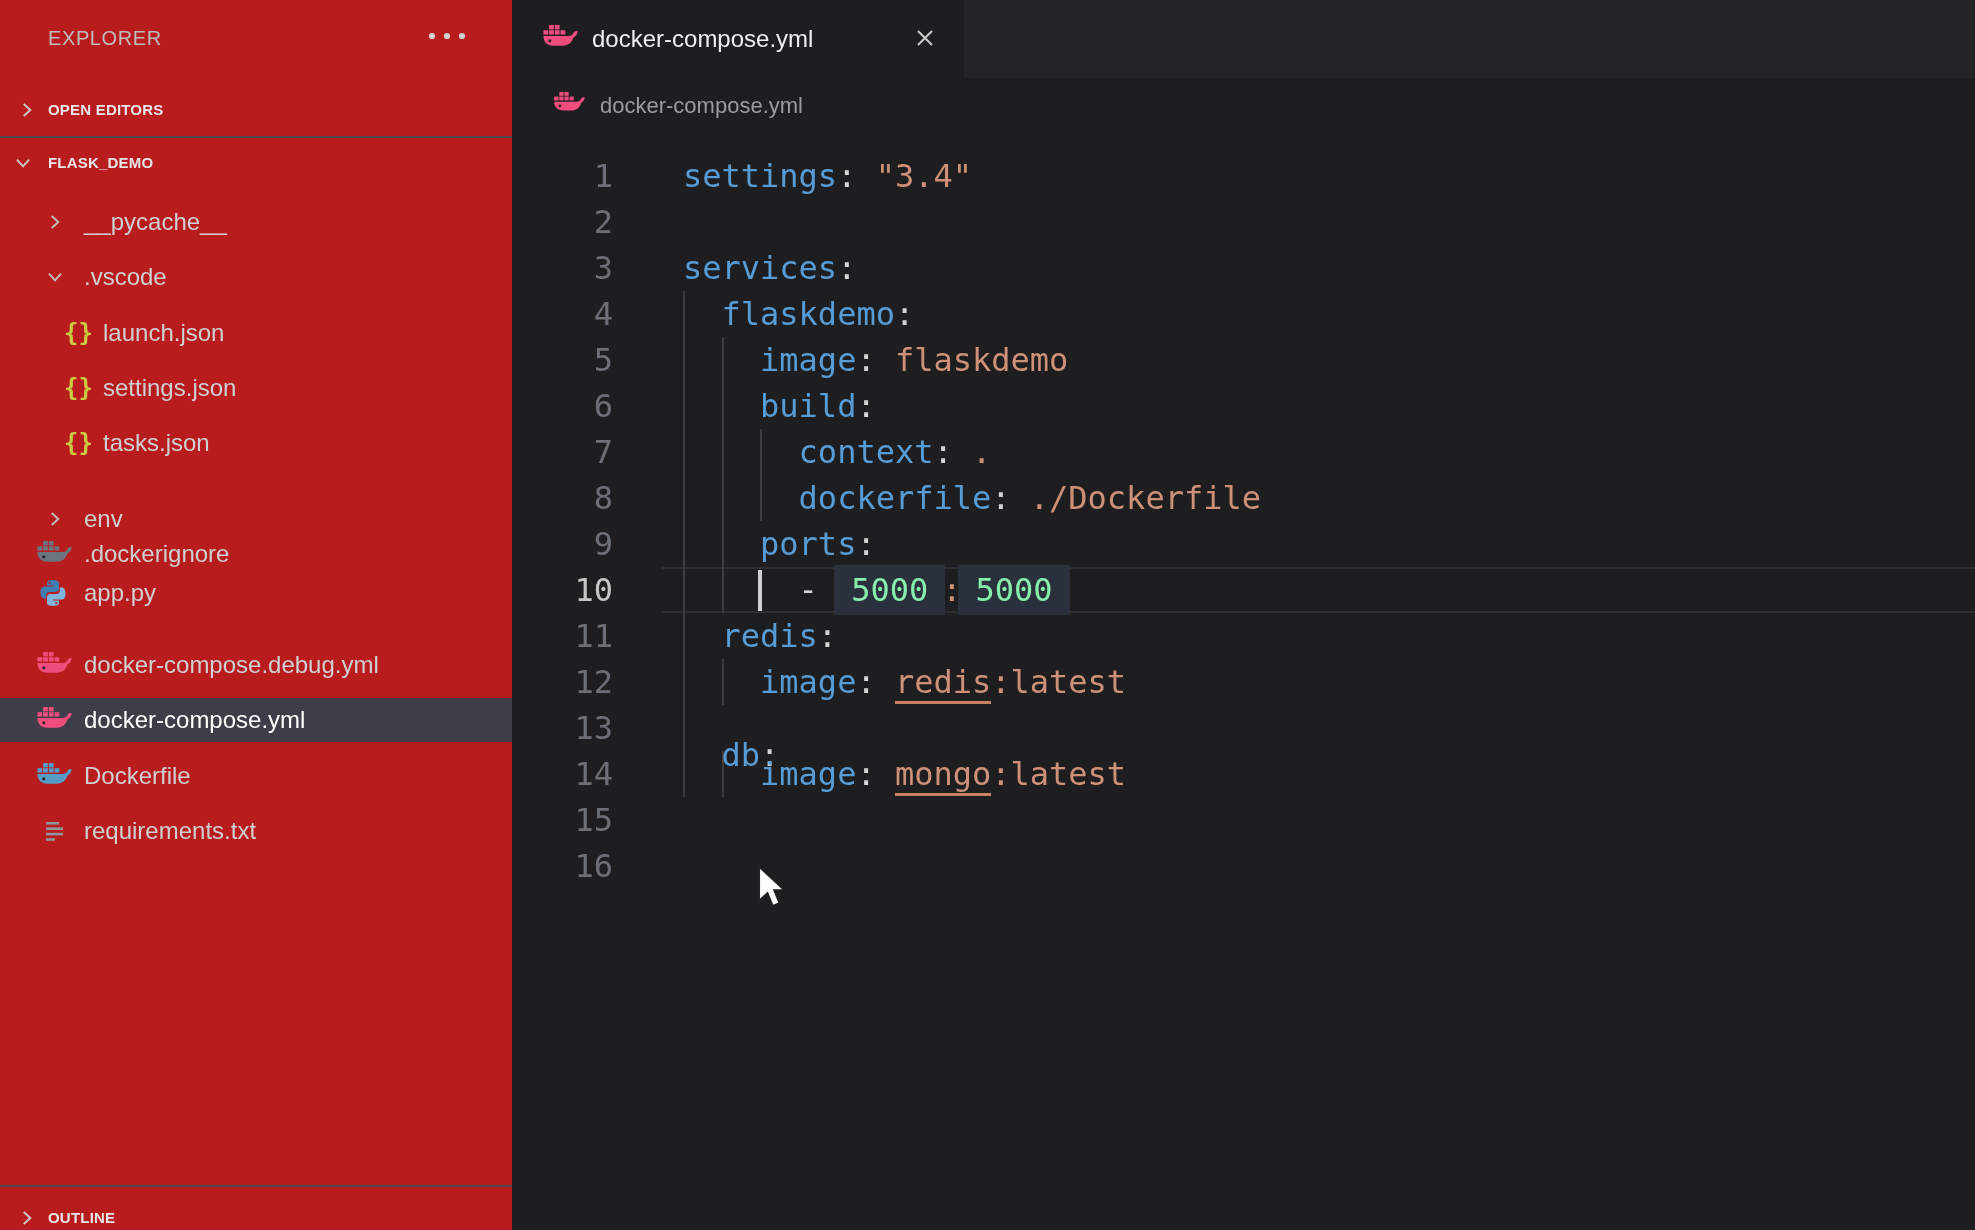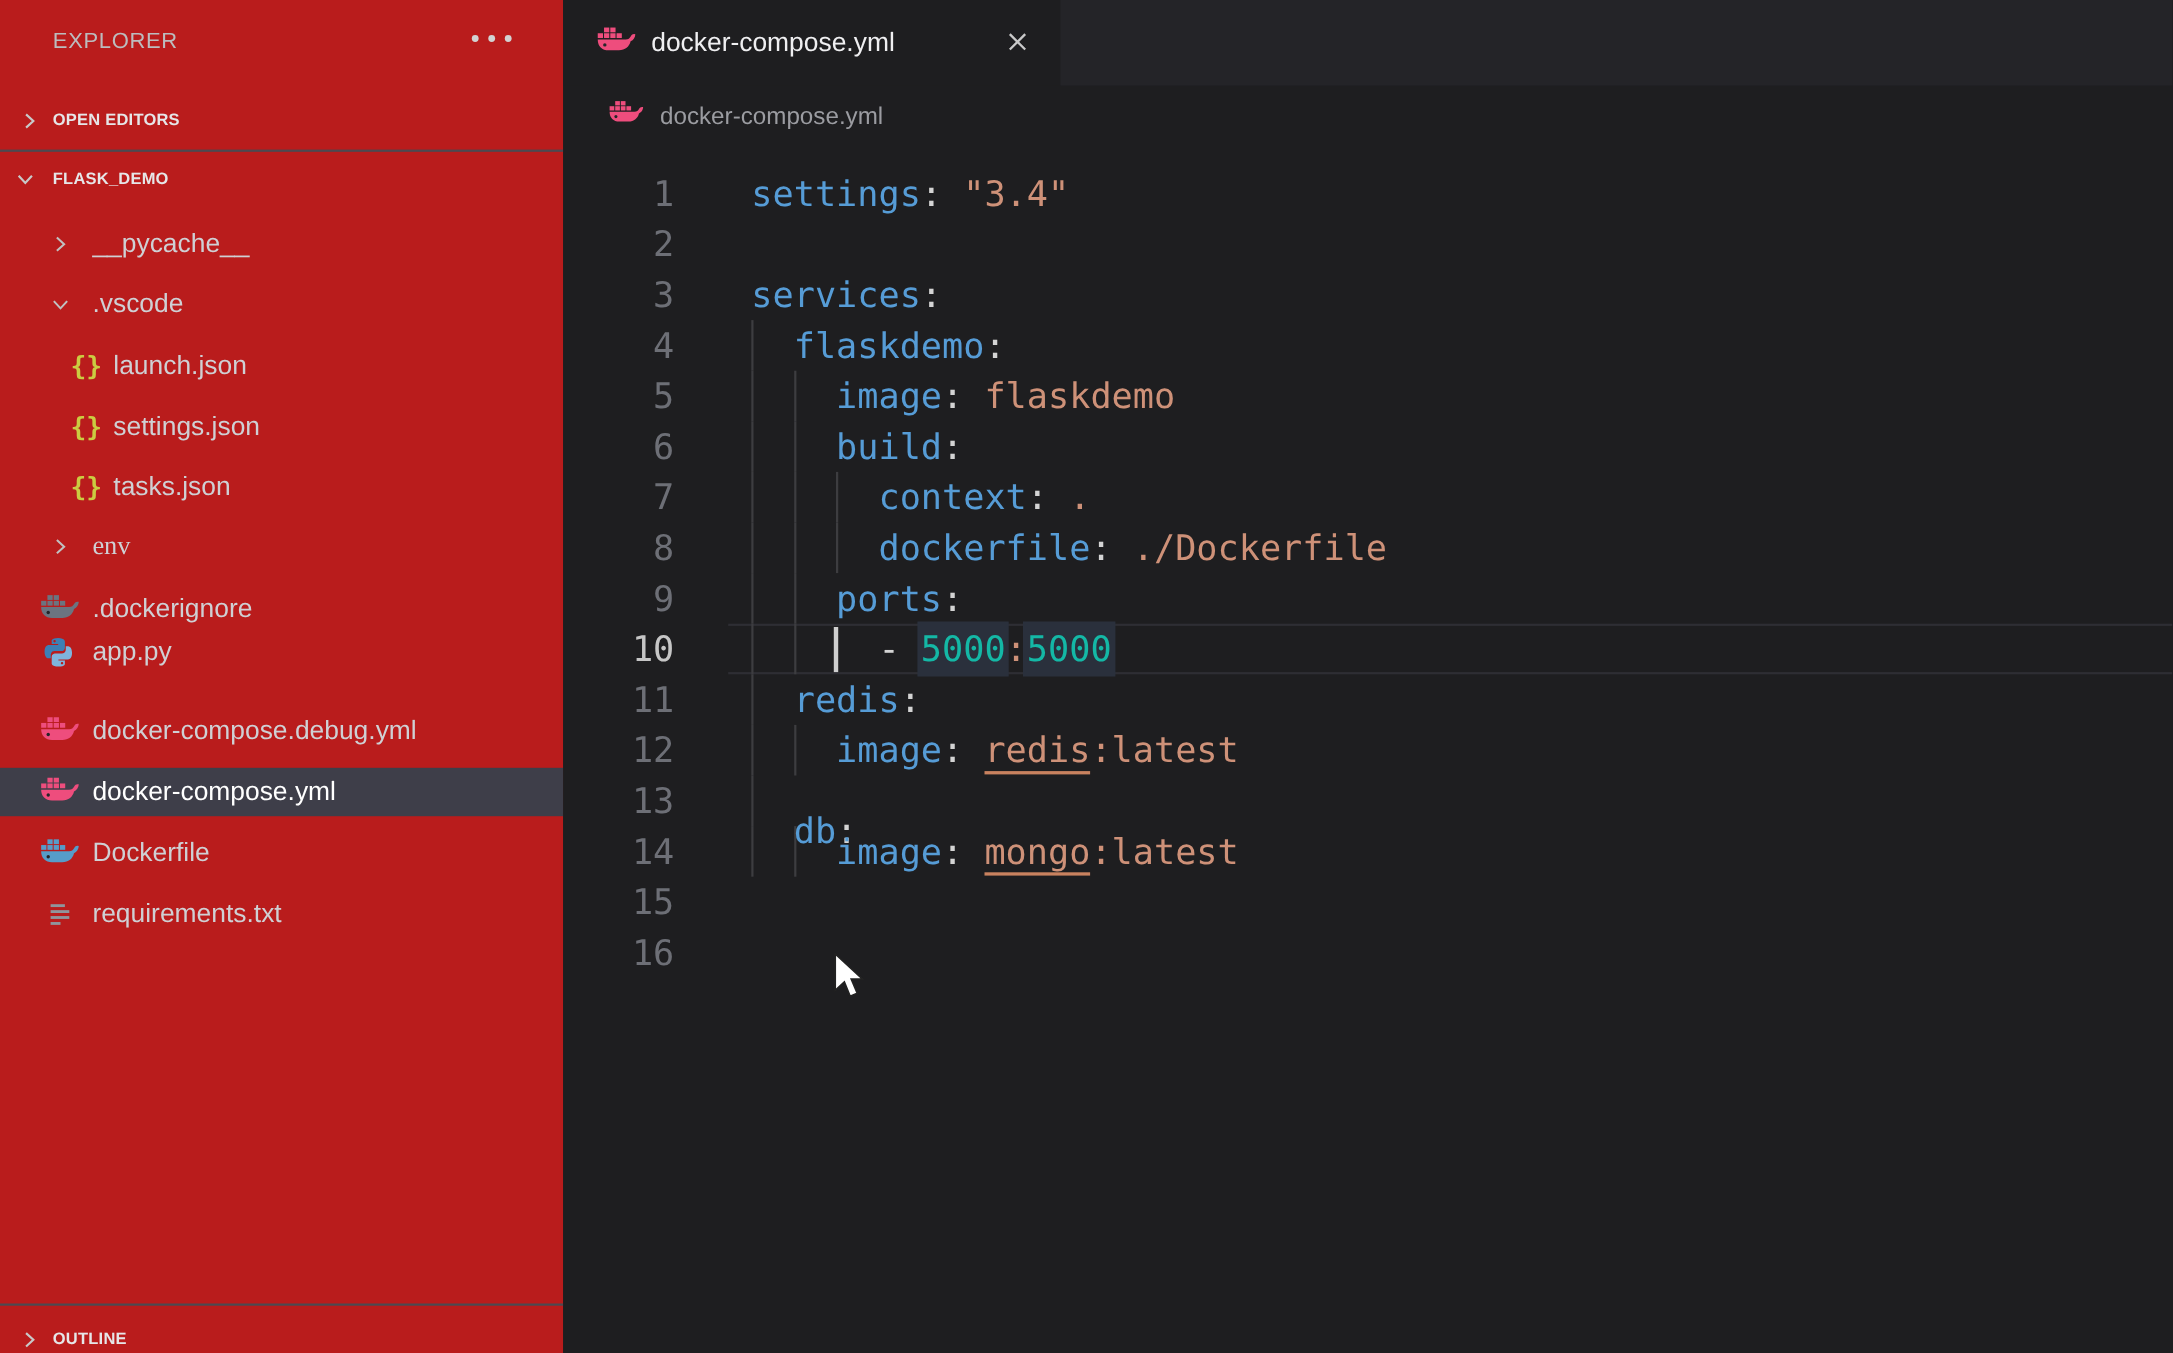--- a/index.html
+++ b/index.html
@@ -33,21 +33,21 @@
   .crumb-label{left:600px;top:78px;height:56px;line-height:56px;font-size:22px;color:#9b9ca1;}
 
   
   .lineno{position:absolute;width:100px;text-align:right;font-family:"DejaVu Sans Mono",monospace;
     font-size:32px;line-height:46px;color:#6d6f76;}
   .lineno.active{color:#c6c6c6;}
   .code-line{position:absolute;white-space:pre;font-family:"DejaVu Sans Mono",monospace;
     font-size:32px;line-height:46px;color:#d4d4d4;}
   .tk-k{color:#569cd6;} .tk-p{color:#d4d4d4;} .tk-s{color:#ce9178;}
   .tk-u{color:#ce9178;border-bottom:3px solid #c9825f;}
-  .tk-o{color:#14b8a6;background:#2a303c;padding:6px 3px;margin:0 -3px;}
+  .tk-o{color:#86efac;background:#2a303c;padding:6px 17px;margin:0 -3px;}
   .guide{position:absolute;width:2px;background:#3d3d40;}
   #currentline{left:662px;top:567px;width:1313px;height:46px;box-sizing:border-box;
     border-top:2px solid #2e2e34;border-bottom:2px solid #2e2e34;}
   #cursor{left:758px;top:570px;width:4px;height:41px;background:#cfcfcf;}
 </style>
 </head>
 <body>
 
 <div id="sidebar" class="abs">
   <div class="abs explorer-title">EXPLORER</div>
@@ -97,21 +97,21 @@
         <span class="tree-label" style="left:103px">launch.json</span>
       </div>
       <div class="tree-row" style="top: 366px;">
         <span class="tree-icon json-glyph" style="left:64px;top:0">{}</span>
         <span class="tree-label" style="left:103px">settings.json</span>
       </div>
       <div class="tree-row" style="top: 421px;">
         <span class="tree-icon json-glyph" style="left:64px;top:0">{}</span>
         <span class="tree-label" style="left:103px">tasks.json</span>
       </div>
-      <div class="tree-row" style="top: 475px; font-family: Liberation Serif, serif;">
+      <div class="tree-row" style="top: 497px;">
         <span class="chev" style="left:44px;top:11px"><svg width="22" height="22" viewBox="0 0 20 20">
             <path d="M7 4.5 L13 10 L7 15.5" stroke="#c0c0c0" stroke-width="1.7" fill="none"></path>
           </svg></span>
         <span class="tree-label" style="left:84px">env</span>
       </div>
       <div class="tree-row" style="top: 532px;">
         <span class="tree-icon" style="left:36px;top:8px"><svg width="36" height="28" viewBox="0 0 34 27">
     <g fill="#6b7480">
       <rect x="6.5" y="1" width="4.6" height="4.2"></rect>
               <rect x="12" y="1" width="4.6" height="4.2"></rect>

